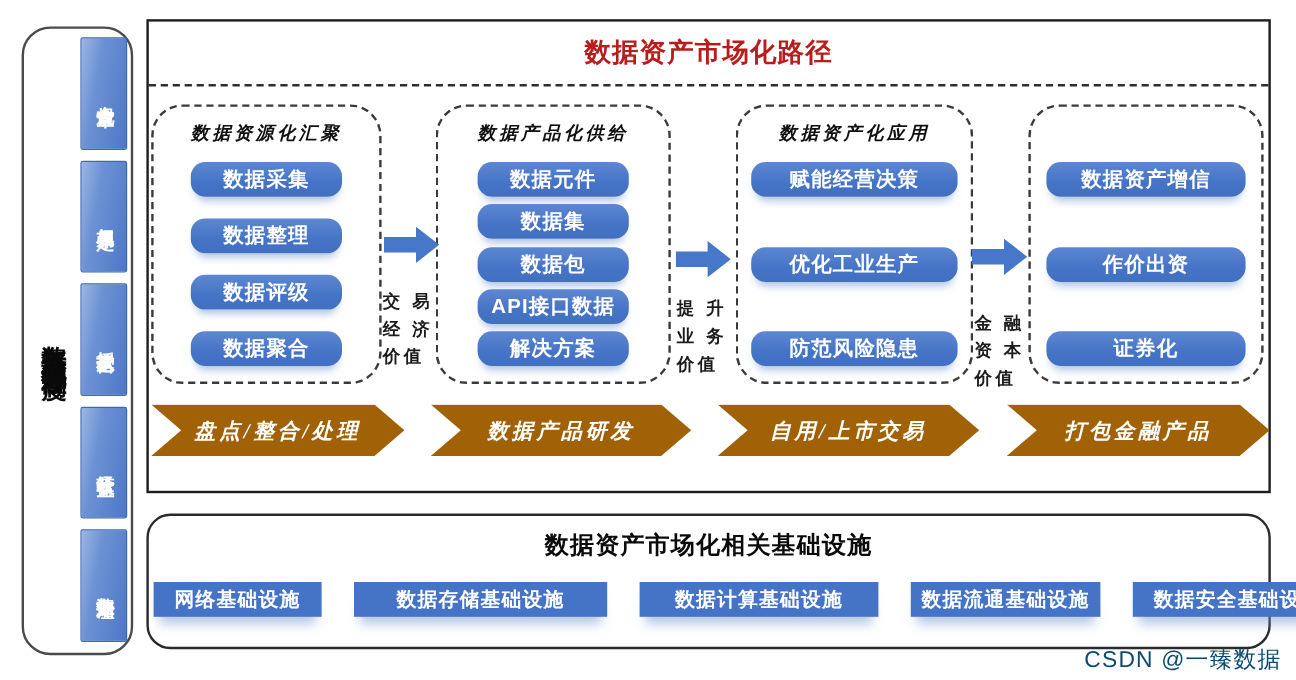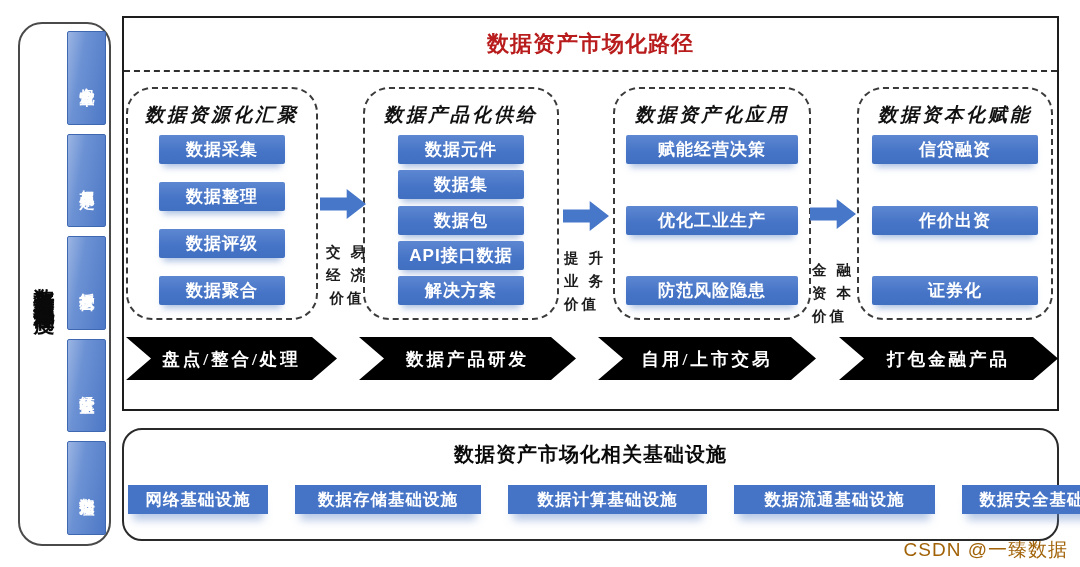--- a/index.html
+++ b/index.html
@@ -72,35 +72,35 @@
     border: 2px dashed #3a3a3a;
     border-radius: 26px;
     background: #ffffff;
   }
   .group-title {
     margin-top: 13px;
     text-align: center;
     font-family: "Liberation Serif", serif;
     font-style: italic;
     font-weight: bold;
-    font-size: 19px; color: #111111;
+    font-size: 15px; color: #111111;
     letter-spacing: 3px;
     white-space: nowrap;
   }
   .group-items {
     position: absolute;
     top: 46px; bottom: 13px; 
     display: flex; flex-direction: column;
     justify-content: space-between;
   }
   .node-btn {
     height: 29px;
     display: flex; align-items: center; justify-content: center;
     background: linear-gradient(180deg, #5d87d1 0%, #4573c6 60%, #4170c1 100%);
-    border-radius: 2px;
+    border-radius: 12px;
     color: #ffffff; font-size: 17px; font-weight: bold;
     letter-spacing: 1px;
     box-shadow: 0 7px 7px -4px rgba(96, 134, 201, 0.55);
     white-space: nowrap;
   }
 
   
   .flow-arrow {
     position: absolute;
     width: 46px; height: 36px;
@@ -114,25 +114,26 @@
     line-height: 1.6;
     letter-spacing: 3px;
     white-space: pre-line;
     text-align: left;
   }
 
   
   .stage {
     position: absolute;
     top: 337px; height: 43px;
-    background: #000000;
+    background: #a16207;
     clip-path: polygon(0 0, calc(100% - 25px) 0, 100% 50%, calc(100% - 25px) 100%, 0 100%, 25px 50%);
     display: flex; align-items: center; justify-content: center;
     color: #ffffff;
     font-family: "Liberation Serif", serif;
+    font-style: italic;
     font-weight: bold;
     font-size: 17.5px;
     letter-spacing: 3px;
     white-space: nowrap;
     text-align: center;
   }
 
   
   .infra-panel {
     position: absolute;
@@ -160,50 +161,50 @@
     color: #ffffff; font-size: 16.5px; font-weight: bold;
     letter-spacing: 1px;
     box-shadow: 0 11px 9px -5px rgba(110, 145, 205, 0.5);
     white-space: nowrap;
   }
 
   .watermark {
     position: absolute;
     right: 12px; top: 537px;
     font-size: 19px;
-    color: #a16207;
+    color: #0c4a6e;
     letter-spacing: 1px;
   }
 
   
   #group-1 { left: 126px;  width: 192px; }
   #group-2 { left: 363px;  width: 196px; }
   #group-3 { left: 613px;  width: 198px; }
   #group-4 { left: 857px;  width: 196px; }
   #group-1 .group-items { left: 31px;  right: 31px; }
   #group-2 .group-items { left: 33px;  right: 33px; }
   #group-3 .group-items { left: 11px;  right: 11px; }
   #group-4 .group-items { left: 13px;  right: 13px; }
 
   #flow-arrow-1 { left: 320px; top: 186px; }
   #flow-arrow-2 { left: 563px; top: 198px; }
   #flow-arrow-3 { left: 810px; top: 196px; }
-  #flow-label-1 { left: 319px; top: 241px; text-align: center; }
+  #flow-label-1 { left: 319px; top: 241px; }
   #flow-label-2 { left: 564px; top: 247px; }
   #flow-label-3 { left: 812px; top: 259px; }
 
   #stage-1 { left: 126px; width: 211px; }
   #stage-2 { left: 359px; width: 217px; }
   #stage-3 { left: 598px; width: 218px; }
   #stage-4 { left: 839px; width: 219px; }
 
   #infra-item-1 { width: 140px; }
-  #infra-item-2 { width: 186px; }
+  #infra-item-2 { width: 211px; }
   #infra-item-3 { width: 199px; }
-  #infra-item-4 { width: 201px; }
+  #infra-item-4 { width: 158px; }
   #infra-item-5 { width: 175px; }
 </style>
 </head>
 <body>
 
 <div class="canvas">
 
   <div class="sidebar">
     <div class="sidebar-title">数据资产市场化流通管理制度</div>
     <div class="sidebar-items">
@@ -243,23 +244,22 @@
   <div class="group" id="group-3">
     <div class="group-title">数据资产化应用</div>
     <div class="group-items">
       <div class="node-btn">赋能经营决策</div>
       <div class="node-btn">优化工业生产</div>
       <div class="node-btn">防范风险隐患</div>
     </div>
   </div>
 
   <div class="group" id="group-4">
-    <div class="group-title">数据资本化赋能</div>
-    <div class="group-items">
-      <div class="node-btn">信贷融资</div>
+    <div class="group-items">
+      <div class="node-btn">数据资产增信</div>
       <div class="node-btn">作价出资</div>
       <div class="node-btn">证券化</div>
     </div>
   </div>
 
   <div class="flow-arrow" id="flow-arrow-1"></div>
   <div class="flow-label" id="flow-label-1">交 易
 经 济
 价值</div>
 

